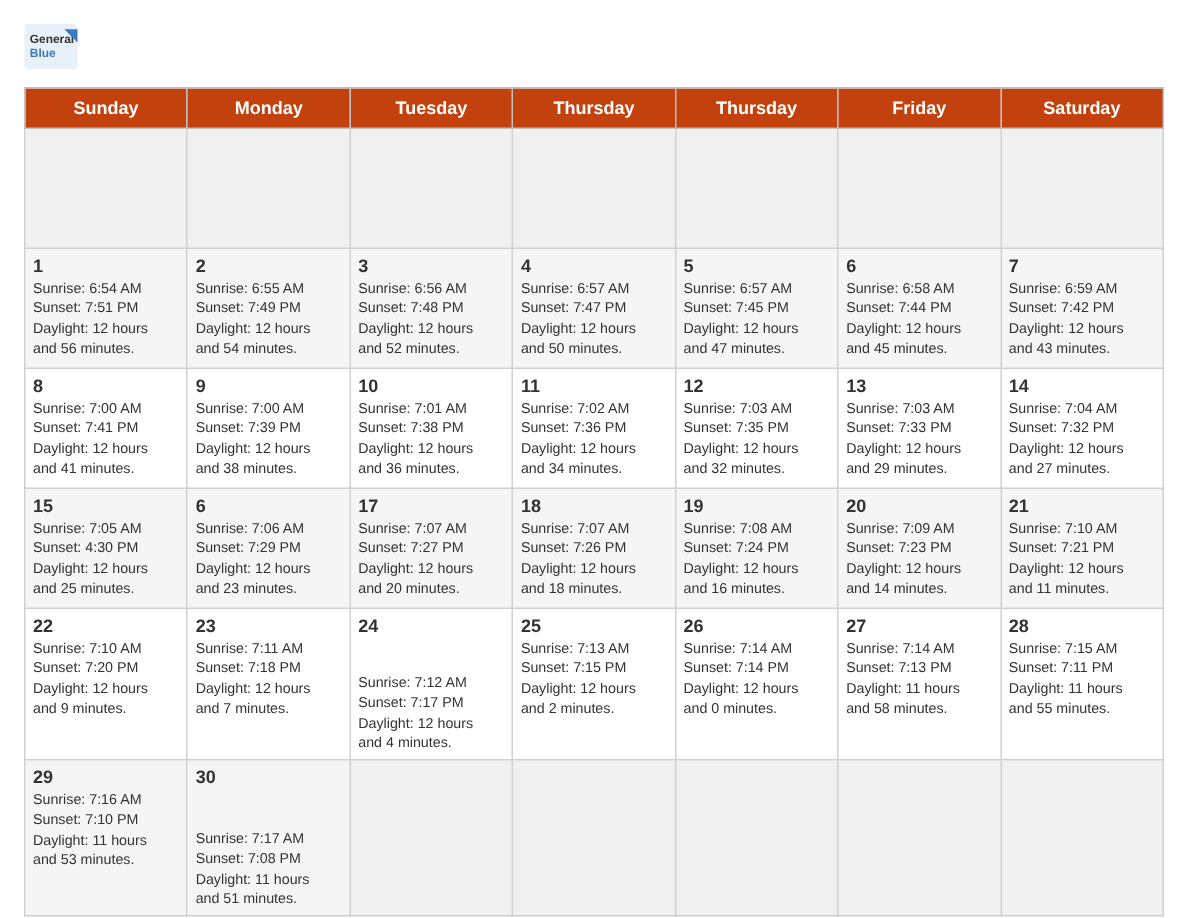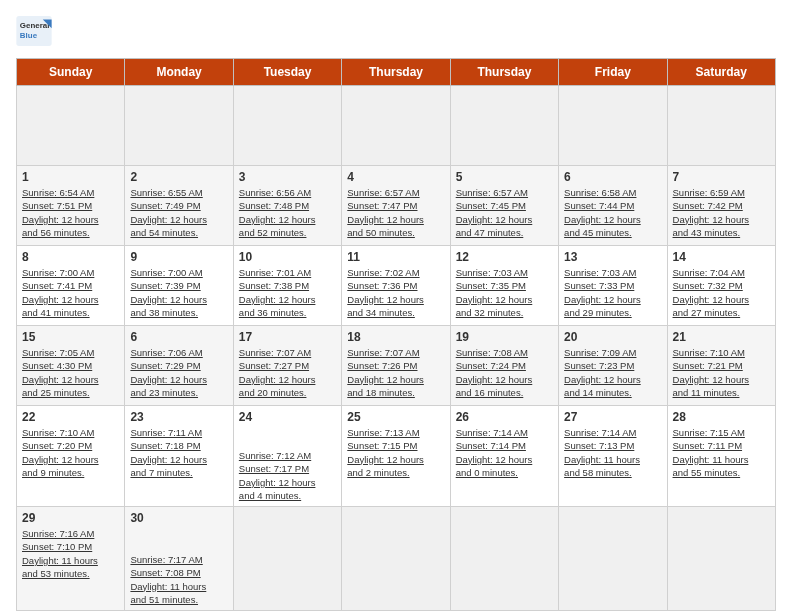--- a/index.html
+++ b/index.html
@@ -68,21 +68,20 @@
     .day-num {
       font-size: 12px;
       font-weight: bold;
       display: block;
       margin-bottom: 2px;
     }
     .day-info {
       font-size: 9.5px;
       line-height: 1.4;
       color: #333;
-      text-decoration: underline;
     }
     .empty-cell {
       background-color: #f0f0f0 !important;
     }
   </style>
 </head>
 <body>
 
 <div class="header">
   <div class="logo">

